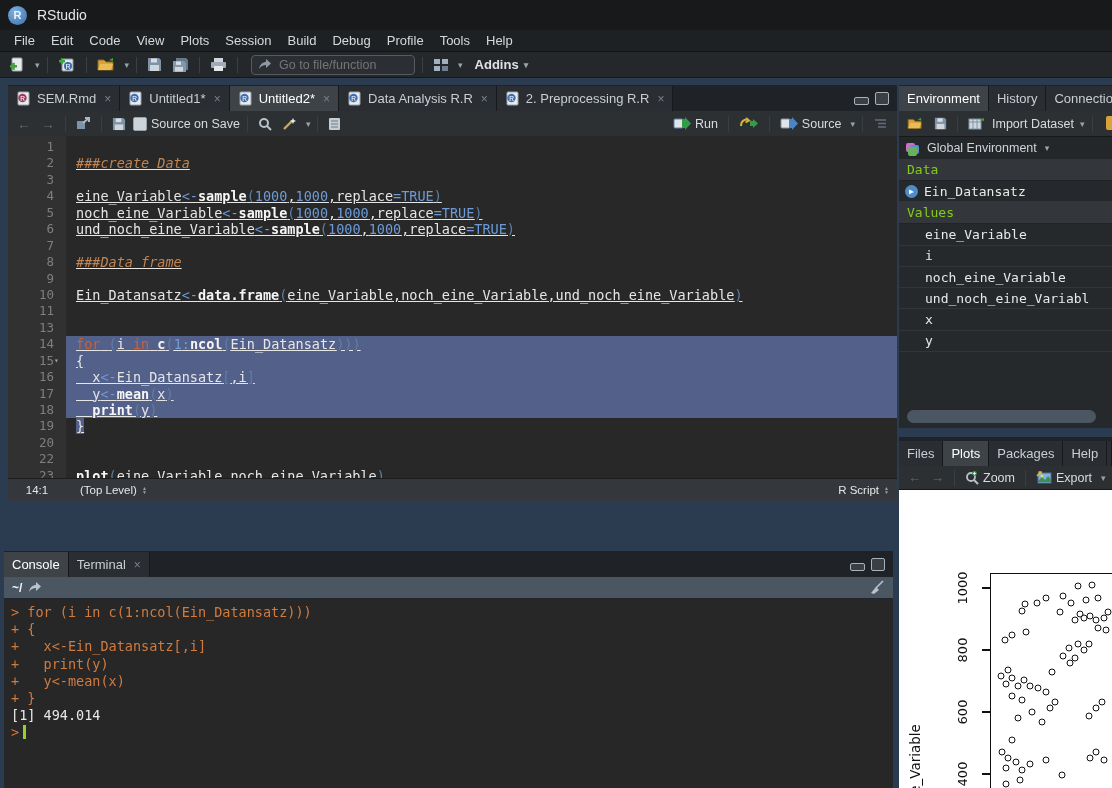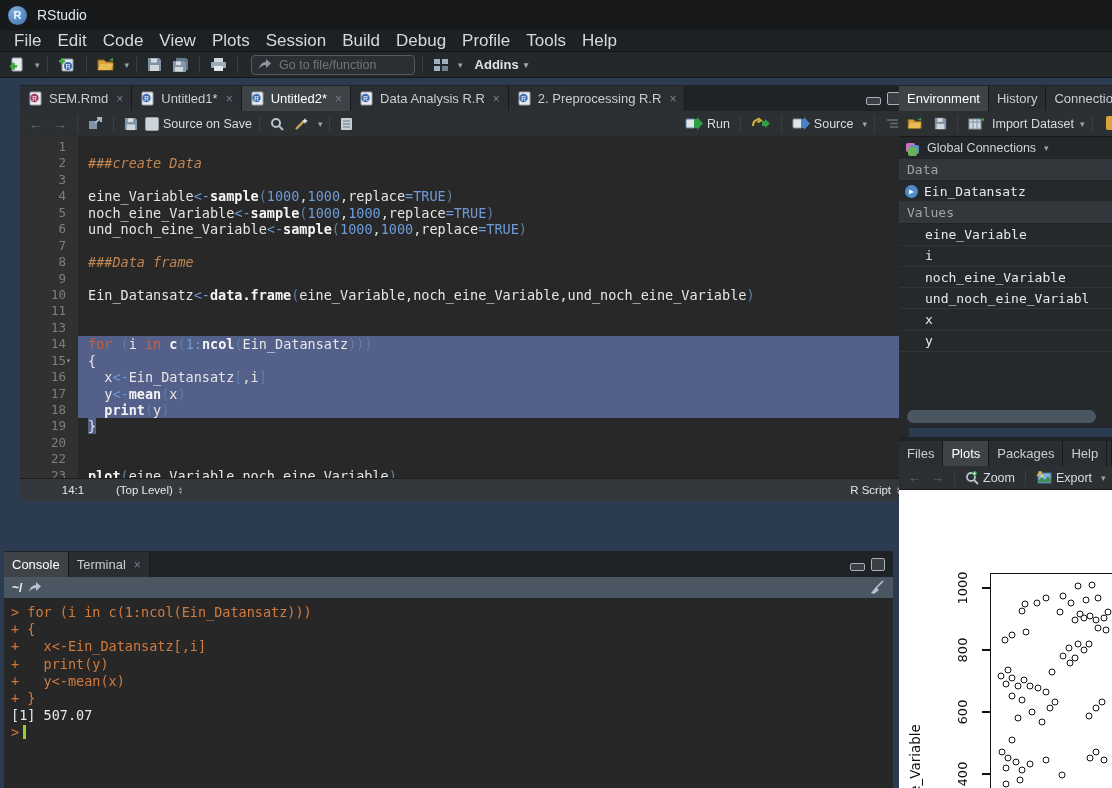--- a/index.html
+++ b/index.html
@@ -4,21 +4,21 @@
 <style>
   html,body{margin:0;padding:0;background:#2b3c50;}
   #app{position:relative;width:1112px;height:788px;overflow:hidden;font-family:"Liberation Sans",sans-serif;
        -webkit-font-smoothing:antialiased;color:#e6e6e6;}
   
   #titlebar{position:absolute;left:0;top:0;width:1112px;height:30px;background:#17191b;display:flex;align-items:center;}
   #titlebar .logo{width:19px;height:19px;border-radius:50%;background:radial-gradient(circle at 35% 30%,#7db1e0,#3c6ea8);
        margin:0 10px 0 8px;display:flex;align-items:center;justify-content:center;font-size:11px;font-weight:bold;color:#eef4fa;}
   #titlebar .t{font-size:14px;color:#e4e7ea;}
   #menubar{position:absolute;left:0;top:30px;width:1112px;height:22px;background:#1e2124;display:flex;align-items:center;padding-left:6px;box-sizing:border-box;border-bottom:1px solid #121416;}
-  .menu-item{padding:0 8px;font-size:17px;color:#d6d9dc;height:22px;display:flex;align-items:center;cursor:default;}
+  .menu-item{padding:0 8px;font-size:13px;color:#d6d9dc;height:22px;display:flex;align-items:center;cursor:default;}
   #toolbar{position:absolute;left:0;top:52px;width:1112px;height:26px;background:#25282b;display:flex;align-items:center;gap:4px;padding-left:6px;box-sizing:border-box;border-bottom:1px solid #15181a;}
   .tbtn{height:22px;display:flex;align-items:center;justify-content:center;padding:0 3px;border-radius:3px;}
   .tsep{width:1px;height:16px;background:#3a3f44;margin:0 3px;}
   .caret{font-size:9px;color:#9aa2aa;margin-left:2px;}
   #goto-box{width:150px;height:18px;background:#2b2f33;border:1px solid #565b61;border-radius:4px;display:flex;align-items:center;padding:0 6px;gap:6px;margin-left:6px;}
   #goto-box input{background:transparent;border:none;outline:none;color:#8a9199;font-size:12.5px;width:110px;font-family:"Liberation Sans",sans-serif;}
   #addins{display:flex;align-items:center;font-size:13px;color:#dfe2e5;font-weight:bold;margin-left:8px;gap:3px;}
   
   .pane{position:absolute;background:#26292c;overflow:hidden;}
   .tabbar{display:flex;align-items:flex-end;background:#1f2327;height:26px;position:relative;}
@@ -31,45 +31,45 @@
   .ptoolbar{height:25px;background:#2c3033;border-bottom:1px solid #17191c;display:flex;align-items:center;gap:4px;padding:0 6px;font-size:12.5px;color:#d8dbde;}
   .lbl{font-size:12.5px;color:#d8dbde;}
   .spacer{flex:1;}
   
   #editor{position:absolute;left:0;top:51px;right:0;bottom:22px;background:#282828;overflow:hidden;font-family:"DejaVu Sans Mono",monospace;font-size:13.5px;}
   #gutter-bg{position:absolute;left:0;top:0;bottom:0;width:58px;background:#313131;}
   #editor-lines{position:absolute;left:0;top:3px;right:0;}
   .eline{display:flex;height:16.45px;line-height:16.45px;}
   .gut{width:46px;text-align:right;color:#7f7f7f;font-size:12.5px;flex:none;}
   .gutpad{width:12px;flex:none;color:#9aa2aa;font-size:8px;line-height:16.45px;}
-  .code{flex:1;padding-left:10px;white-space:pre;}
+  .code{flex:1;padding-left:10px;white-space:pre;text-decoration:underline;}
   .sel-full .code{background:#53608a;}
   .selc{background:#53608a;}
   .tok-com{color:#c08552;font-style:italic;}
   .tok-kw{color:#d05f34;}
   .tok-num{color:#6e9bd6;}
   .tok-op{color:#6e9bd6;}
   .tok-par{color:#5d7fa3;}
   .tok-fn{color:#f5f5f5;font-weight:bold;}
   .tok-pl{color:#e6e6e6;}
-  #src-status{position:absolute;left:0;bottom:0;right:0;height:22px;background:#34383c;display:flex;align-items:center;font-size:11.5px;color:#e6e6e6;border-top:1px solid #1b1e21;padding-left:24px;}
+  #src-status{position:absolute;left:0;bottom:0;right:0;height:22px;background:#34383c;display:flex;align-items:center;font-size:11.5px;color:#e6e6e6;border-top:1px solid #1b1e21;}
   .updn{display:inline-flex;flex-direction:column;margin-left:5px;line-height:4px;font-size:5px;color:#9aa0a6;}
   
   #console-path{height:21px;background:#4b5663;display:flex;align-items:center;padding:0 8px;font-size:12px;color:#f0f2f4;font-weight:bold;gap:6px;border-bottom:1px solid #20252b;}
   #console-body{position:absolute;left:0;top:48px;right:0;bottom:0;background:#272727;padding:5px 0 0 7px;font-family:"DejaVu Sans Mono",monospace;font-size:13.5px;overflow:hidden;}
   .cline{white-space:pre;line-height:17.2px;height:17.2px;}
   .cmd{color:#d27b3f;}
   .out{color:#e8e8e8;}
   #cursor{display:inline-block;width:3px;height:14px;background:#96d029;vertical-align:-2px;margin-left:4px;}
   
   #env-toolbar{height:25px;background:#2c3033;border-bottom:1px solid #17191c;display:flex;align-items:center;gap:4px;padding:0 5px;position:relative;}
   #env-scope{height:22px;background:#24272a;display:flex;align-items:center;gap:6px;padding:0 7px;font-size:12.5px;color:#cfd4d9;border-bottom:1px solid #17191c;}
   .sq{width:9px;height:9px;border-radius:2px;position:absolute;}
   #env-list{position:absolute;left:0;top:74px;right:0;bottom:0;}
-  .ehead{height:21px;display:flex;align-items:center;background:#33373c;color:#a3a3a3;font-family:"DejaVu Sans Mono",monospace;font-size:13px;padding-left:8px;border-bottom:1px solid #202327;}
+  .ehead{height:21px;display:flex;align-items:center;background:#33373c;color:#84cc16;font-family:"DejaVu Sans Mono",monospace;font-size:13px;padding-left:8px;border-bottom:1px solid #202327;}
   .erow{height:20.3px;display:flex;align-items:center;color:#e9e9e9;font-family:"DejaVu Sans Mono",monospace;font-size:13px;border-bottom:1px solid #313539;padding-left:26px;white-space:nowrap;}
   .erow.haricon{padding-left:6px;gap:6px;}
   .expander{width:13px;height:13px;border-radius:50%;background:#4f8cc9;color:#fff;font-size:8px;display:flex;align-items:center;justify-content:center;flex:none;}
   #env-scrollbar{position:absolute;left:8px;right:16px;bottom:5px;height:13px;background:#4b5663;border-radius:7px;}
   
   #plot-area{position:absolute;left:0;top:53px;right:0;bottom:0;background:#ffffff;color:#111;overflow:hidden;}
   #plot-box{position:absolute;left:91px;top:83px;width:400px;height:400px;border:1px solid #111;}
   .tickmark{position:absolute;width:8px;height:1.4px;background:#111;left:83px;}
   .ticklab{position:absolute;font-family:"DejaVu Sans",sans-serif;font-size:13px;font-weight:500;color:#111;transform:translate(-50%,-50%) rotate(-90deg);white-space:nowrap;}
   #ylab{position:absolute;left:8px;top:64px;height:300px;writing-mode:vertical-rl;transform:rotate(180deg);font-family:"DejaVu Sans",sans-serif;font-size:13.5px;color:#111;}
@@ -171,21 +171,21 @@
           <rect x="9" y="8" width="6" height="5" fill="#6f8093"></rect>
         </svg>
     </span>
     <span class="caret">▾</span>
     <div id="addins">
       <span>Addins</span>
       <span class="caret">▾</span>
     </div>
   </div>
 
-  <div class="pane" id="source-pane" style="left:20px;top:85px;width:889px;height:416px;">
+  <div class="pane" id="source-pane" style="left:8px;top:85px;width:889px;height:416px;">
     <div class="tabbar" id="source-tabs">
         <div class="tab">
           <span>
             <svg width="15" height="15" viewBox="0 0 15 15">
               <rect x="2" y="1" width="11" height="13" rx="1" fill="#e8ecef" stroke="#9aa2aa"></rect>
               <circle cx="6.5" cy="7" r="4.2" fill="#a23a5e"></circle>
               <text x="6.5" y="9.6" font-size="6.5" fill="#fff" text-anchor="middle" font-family="Liberation Sans">R</text>
             </svg>
           </span>
           <span>SEM.Rmd</span>
@@ -471,21 +471,21 @@
           <path d="M6 7 l3 3 -5 4 -3-1z" fill="#b8c2cc"></path>
         </svg>
     </div>
     <div id="console-body">
         <div class="cline cmd">&gt; for (i in c(1:ncol(Ein_Datansatz)))</div>
         <div class="cline cmd">+ {</div>
         <div class="cline cmd">+   x&lt;-Ein_Datansatz[,i]</div>
         <div class="cline cmd">+   print(y)</div>
         <div class="cline cmd">+   y&lt;-mean(x)</div>
         <div class="cline cmd">+ }</div>
-        <div class="cline out">[1] 507.07</div>
+        <div class="cline out">[1] 494.014</div>
         <div class="cline cmd">&gt;<span id="cursor"></span></div>
       </div>
   </div>
 
   <div class="pane" id="env-pane" style="left:899px;top:85px;width:213px;height:343px;">
     <div class="tabbar" id="env-tabs">
         <div class="tab active">
           <span>Environment</span>
         </div>
         <div class="tab">
@@ -524,21 +524,21 @@
       <span class="caret">▾</span>
       <span class="tsep"></span>
       <span style="position:absolute;right:-4px;top:5px;width:10px;height:14px;background:#d8a33a;border-radius:2px;"></span>
     </div>
     <div id="env-scope">
       <span style="position:relative;width:15px;height:13px;">
         <span class="sq" style="left:0;top:1px;background:#cf6ec3;"></span>
         <span class="sq" style="left:4px;top:3px;background:#5b8fd4;"></span>
         <span class="sq" style="left:2px;top:5px;background:#69b05c;"></span>
       </span>
-      <span>Global Connections</span>
+      <span>Global Environment</span>
       <span class="caret">▾</span>
     </div>
     <div id="env-list">
         <div class="ehead">Data</div>
         <div class="erow haricon">
           <span class="expander">▶</span>
           <span>Ein_Datansatz</span>
         </div>
         <div class="ehead">Values</div>
         <div class="erow">

